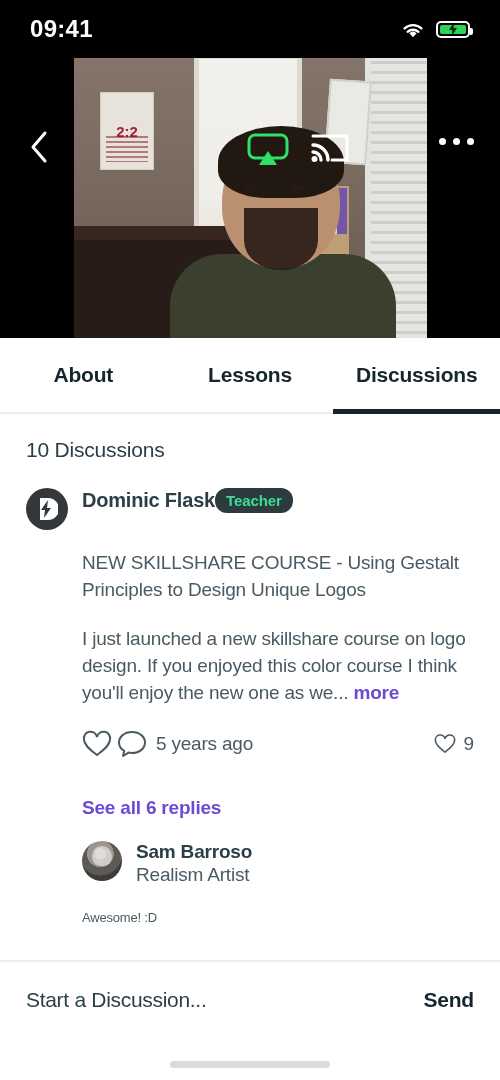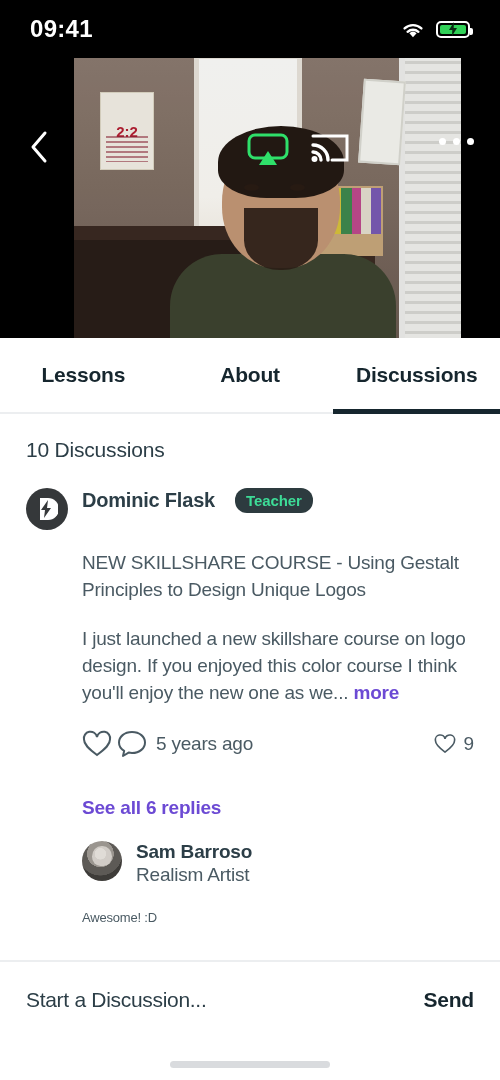--- a/index.html
+++ b/index.html
@@ -33,21 +33,21 @@
     position:absolute; left:50%; top:50%; transform:translate(-50%,-50%);
     width:14px; height:14px;
   }
 
   
   .video-wrap {
     position:absolute; top:58px; left:0; width:500px; height:280px;
     background:#000; overflow:hidden;
   }
   .video-frame {
-    position:absolute; left:74px; top:0; width:387px; height:280px;
+    position:absolute; left:74px; top:0; width:353px; height:280px;
     overflow:hidden; background:#6b5b52;
   }
   
   .wall { position:absolute; inset:0; background:linear-gradient(180deg,#8c7b70 0%,#7d6c61 55%,#6a5b51 100%); }
   .window-left {
     position:absolute; left:120px; top:-4px; width:108px; height:240px;
     background:linear-gradient(180deg,#fdfdfb 0%,#fdfbf6 60%,#efe7dc 100%);
     border:5px solid #e9e4dc;
   }
   .window-right {
@@ -139,21 +139,21 @@
     padding:24px 0 0 26px; letter-spacing:-.2px;
   }
 
   .post { padding:26px 26px 0 26px; }
   .post-head { display:flex; align-items:flex-start; gap:14px; }
   .avatar-logo {
     width:42px; height:42px; border-radius:50%; background:#35383a;
     display:flex; align-items:center; justify-content:center; flex-shrink:0;
   }
   .author-block { flex:1; min-width:0; }
-  .author-row { display:flex; align-items:center; gap:20px;text-align:center; }
+  .author-row { display:flex; align-items:center; gap:0;text-align:center; }
   .author-name { font-size:20px; font-weight:700; color:#2c3e47; letter-spacing:-.2px; }
   .badge {
     background:#2d3b3f; color:#3ddc97; font-size:15px; font-weight:700;
     padding:4px 11px; border-radius:12px; letter-spacing:-.1px;
   }
   .author-sub { font-size:19px; color:#4a5a63; margin-top:2px; letter-spacing:-.2px; }
 
   .post-body { margin-left:56px; }
   .post-title {
     font-size:19px; color:#4a5a63; line-height:1.42; margin-top:20px; letter-spacing:-.2px;
@@ -278,22 +278,22 @@
     </div>
 
     <div class="more-dots">
       <span></span>
         <span></span>
         <span></span>
     </div>
   </div>
 
   <div class="tabs">
+    <div class="tab">About</div>
     <div class="tab">Lessons</div>
-    <div class="tab">About</div>
     <div class="tab active">Discussions</div>
   </div>
 
   <div class="content">
     <div class="section-title">10 Discussions</div>
 
     <div class="post">
       <div class="post-head">
         <div class="avatar-logo">
           <svg width="22" height="24" viewBox="0 0 22 24">

